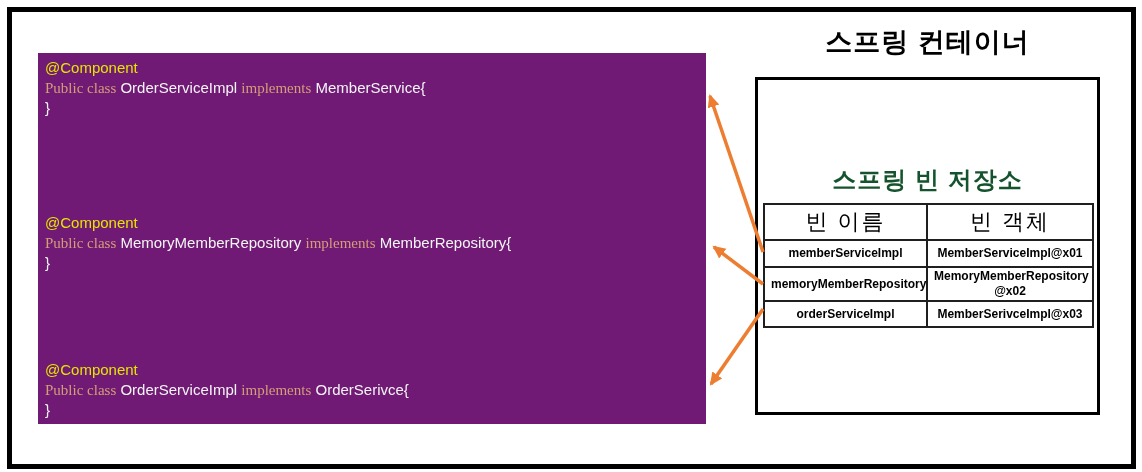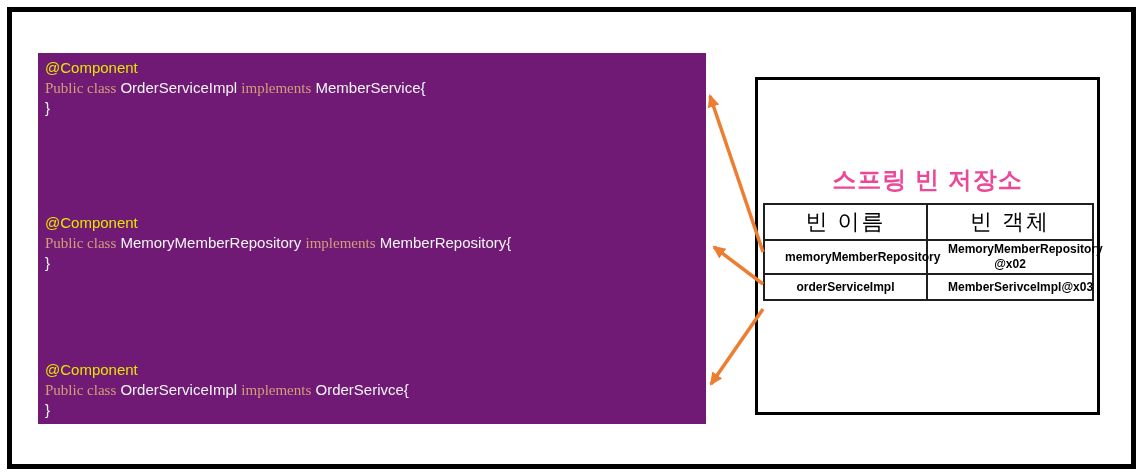--- a/index.html
+++ b/index.html
@@ -54,34 +54,34 @@
   .container-box {
     position: absolute; left: 755px; top: 77px;
     width: 345px; height: 338px;
     border: 3px solid #000000;
     box-sizing: border-box;
     background: #ffffff;
   }
   .storage-title {
     position: absolute; left: 0; top: 84px; width: 100%;
     text-align: center;
-    font-size: 24px; font-weight: bold; color: #ec4899;
+    font-size: 24px; font-weight: bold; color: #14532d;
     letter-spacing: 1px;
   }
   table.bean-table {
     position: absolute; left: 5px; top: 123px;
     width: 329px;
     border-collapse: collapse;
     table-layout: fixed;
   }
   table.bean-table th, table.bean-table td {
     border: 2px solid #1f1f1f;
     text-align: center;
     vertical-align: middle;
-    padding: 0 20px;
+    padding: 0 6px;
     box-sizing: border-box;
   }
   table.bean-table th {
     height: 36px;
     font-size: 22px; font-weight: normal;
     letter-spacing: 2px;
   }
   table.bean-table td {
     font-size: 12px; font-weight: bold;
     white-space: pre-line;
@@ -115,33 +115,38 @@
     </div>
 
     <div class="code-block b3">
       <div class="annotation">@Component</div>
       <div><span class="kw">Public class</span> <span class="plain">OrderServiceImpl</span> <span class="kw">implements</span> <span class="plain">OrderSerivce{</span></div>
       <div class="plain">}</div>
     </div>
 
   </div>
 
+  <div class="container-title">스프링 컨테이너</div>
 
   <div class="container-box">
     <div class="storage-title">스프링 빈 저장소</div>
 
     <table class="bean-table">
       <colgroup>
           <col class="c1">
           <col class="c2">
         </colgroup>
       <tbody>
           <tr>
         <th>빈 이름</th>
         <th>빈 객체</th>
+      </tr>
+      <tr class="r1">
+        <td>memberServiceImpl</td>
+        <td>MemberServiceImpl@x01</td>
       </tr>
       <tr class="r2">
         <td>memoryMemberRepository</td>
         <td>MemoryMemberRepository
 @x02</td>
       </tr>
       <tr class="r3">
         <td>orderServiceImpl</td>
         <td>MemberSerivceImpl@x03</td>
       </tr>

